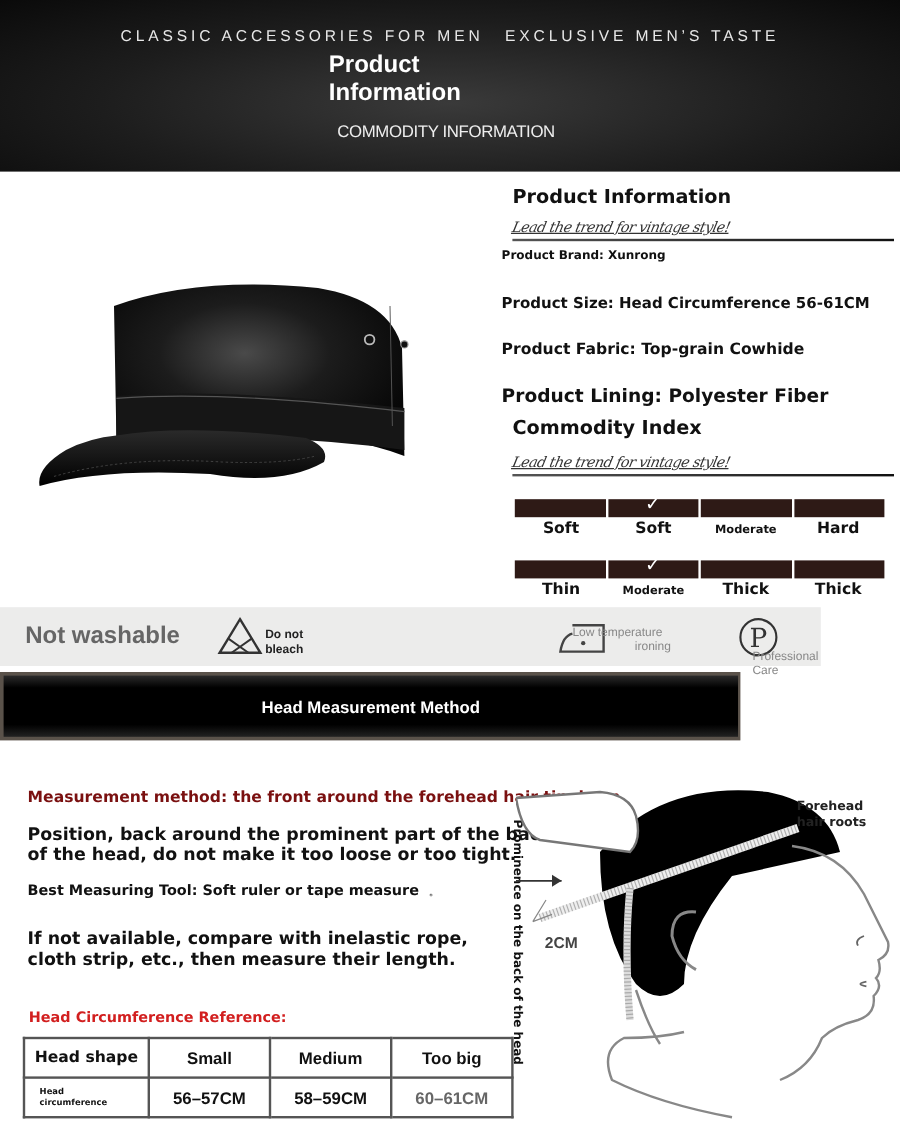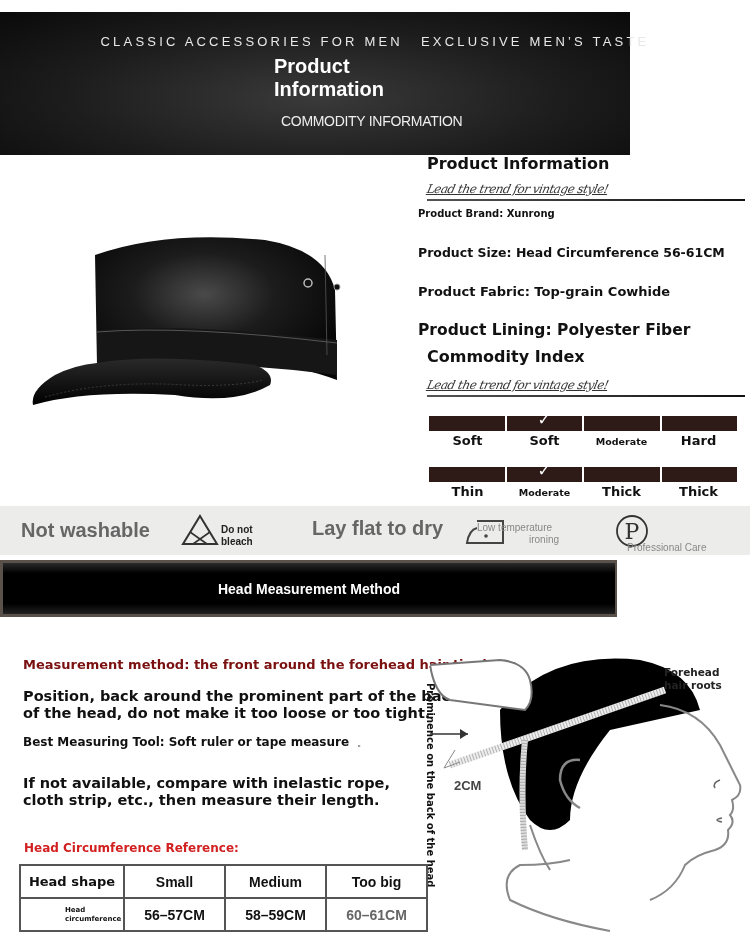--- a/index.html
+++ b/index.html
@@ -1,19 +1,19 @@
 <!DOCTYPE html>
 <html><head>
   <meta charset="utf-8">
   <style>
     * { box-sizing: border-box; margin: 0; padding: 0; }
     body { width: 750px; height: 941px; background: #fff; font-family: "DejaVu Sans", sans-serif; overflow: hidden; position: relative; }
 
     
-    .banner { position: absolute; left: 0; top: 12px; width: 630px; height: 143px;
+    .banner { position: absolute; left: 0; top: 0; width: 750px; height: 143px;
       background: radial-gradient(ellipse at 50% 60%, #3a3a3a 0%, #1d1d1d 55%, #0a0a0a 100%); }
     .banner .tagline { position: absolute; top: 22px; left: 0; width: 750px; text-align: center;
       color: #e8e8e8; font-family: "Liberation Sans", sans-serif; font-size: 13px; letter-spacing: 3.2px; }
     .banner .tagline span + span { margin-left: 18px; }
     .banner .title { position: absolute; left: 274px; top: 43px; color: #fff; font-family: "Liberation Sans", sans-serif;
       font-weight: bold; font-size: 20px; line-height: 23px; }
     .banner .subtitle { position: absolute; left: 281px; top: 101px; color: #eee; font-family: "Liberation Sans", sans-serif;
       font-size: 14px; letter-spacing: -0.3px; }
 
     
@@ -28,21 +28,21 @@
     .pi .row { font-weight: bold; color: #111; position: absolute; left: 0; white-space: nowrap; }
 
     
     .ci-bars { position: absolute; left: 429px; width: 308px; height: 15px; display: flex; gap: 2px; }
     .ci-bars .seg { flex: 1; background: #2e1a16; position: relative; }
     .ci-bars .seg .check { position: absolute; left: 50%; top: -6px; transform: translateX(-50%); color: #fff; font-size: 16px; font-weight: bold; }
     .ci-labels { position: absolute; left: 429px; width: 308px; display: flex; font-weight: bold; color: #111; }
     .ci-labels span { flex: 1; text-align: center; }
 
     
-    .care { position: absolute; left: 0; top: 506px; width: 750px; height: 49px; background: #ececeb; }
+    .care { position: absolute; left: 0; top: 506px; width: 684px; height: 49px; background: #ececeb; }
     .care .lbl-big { position: absolute; font-family: "Liberation Sans", sans-serif; font-weight: bold; font-size: 20px; color: #666; top: 13px; }
     .care .lbl-small { position: absolute; font-family: "Liberation Sans", sans-serif; font-weight: bold; font-size: 10px; color: #222; line-height: 12px; }
     .care .lbl-grey { position: absolute; font-family: "Liberation Sans", sans-serif; font-size: 10px; color: #888; line-height: 12px; }
 
     
     .hm-bar { position: absolute; left: 0; top: 560px; width: 617px; height: 57px; background: #5a524a; padding: 3px 2px 3px 3px; }
     .hm-bar .inner { width: 100%; height: 100%; background: linear-gradient(to bottom, #2b2b2b 0%, #000 20%, #000 80%, #222 100%);
       display: flex; align-items: center; justify-content: center; }
     .hm-bar .inner span { color: #fff; font-family: "Liberation Sans", sans-serif; font-weight: bold; font-size: 14px; }
 
@@ -55,21 +55,21 @@
 
     .vertical { position: absolute; left: 425px; top: 683px; writing-mode: vertical-rl; font-weight: bold; font-size: 10px; color: #111; }
 
     
     table.ref { position: absolute; left: 19px; top: 864px; width: 409px; border-collapse: collapse; }
     table.ref td { border: 2px solid #555; text-align: center; height: 33px; font-weight: bold; color: #111; font-family: "Liberation Sans", sans-serif; }
     table.ref td.rh { width: 104px; font-family: "DejaVu Sans", sans-serif; }
     table.ref tr:first-child td { font-size: 14px; }
     table.ref tr:first-child td.rh { font-size: 13px; margin-left: 33px; }
     table.ref tr:last-child td { font-size: 14px; }
-    table.ref tr:last-child td.rh { font-size: 7px; text-align: left; padding-left: 44px; line-height: 9px; }
+    table.ref tr:last-child td.rh { font-size: 7px; text-align: left; padding-left: 12px; line-height: 9px; }
 
     
     .head { position: absolute; left: 430px; top: 650px; width: 320px; height: 291px; }
     .fh-label { position: absolute; left: 664px; top: 666px; font-weight: bold; font-size: 10.5px; color: #222; line-height: 13px; }
     .cm-label { position: absolute; left: 454px; top: 778px; font-family: "Liberation Sans", sans-serif; font-weight: bold; font-size: 13px; color: #444; }
   </style>
 </head>
 <body>
 
 <div class="banner">
@@ -170,21 +170,20 @@
 
   <svg style="position:absolute; left:181px; top:8px;" width="38" height="32" viewBox="0 0 38 32">
     <path d="M19 2 L36 30 L2 30 Z" fill="none" stroke="#333" stroke-width="2"></path>
     <path d="M9 18 L26 30 M29 18 L12 30" stroke="#333" stroke-width="1.6"></path>
   </svg>
   <div class="lbl-small" style="left:221px; top:18px;">
     <div>Do not</div>
     <div>bleach</div>
   </div>
 
-  <div class="lbl-big" style="left:312px; top:11px;">Lay flat to dry</div>
 
   <svg style="position:absolute; left:465px; top:12px;" width="42" height="28" viewBox="0 0 42 28">
     <path d="M12 3 L38 3 L38 25 L2 25 Q4 12 12 10" fill="none" stroke="#444" stroke-width="2"></path>
     <circle cx="21" cy="18" r="1.8" fill="#444"></circle>
   </svg>
   <div class="lbl-grey" style="left:477px; top:16px;">Low temperature</div>
   <div class="lbl-grey" style="left:529px; top:28px;">ironing</div>
 
   <svg style="position:absolute; left:615px; top:8px;" width="34" height="34" viewBox="0 0 34 34">
     <circle cx="17" cy="17" r="15" fill="none" stroke="#333" stroke-width="1.8"></circle>

